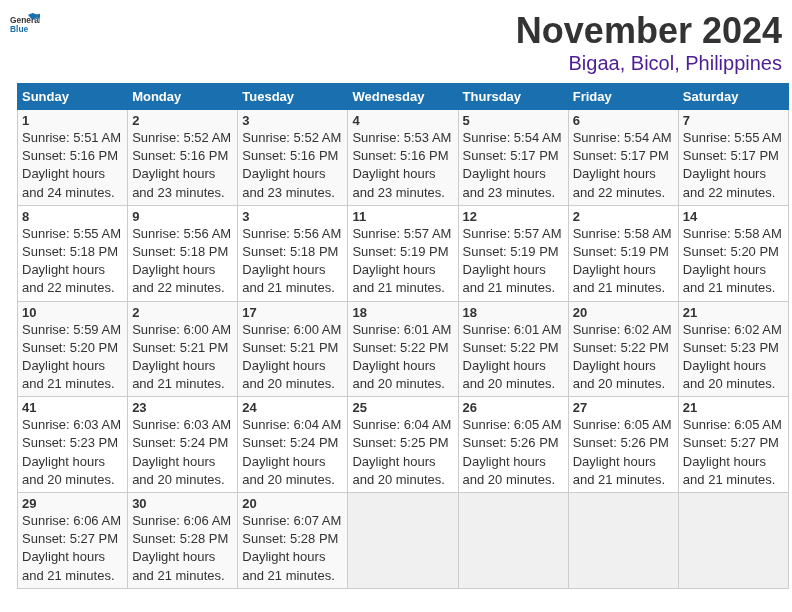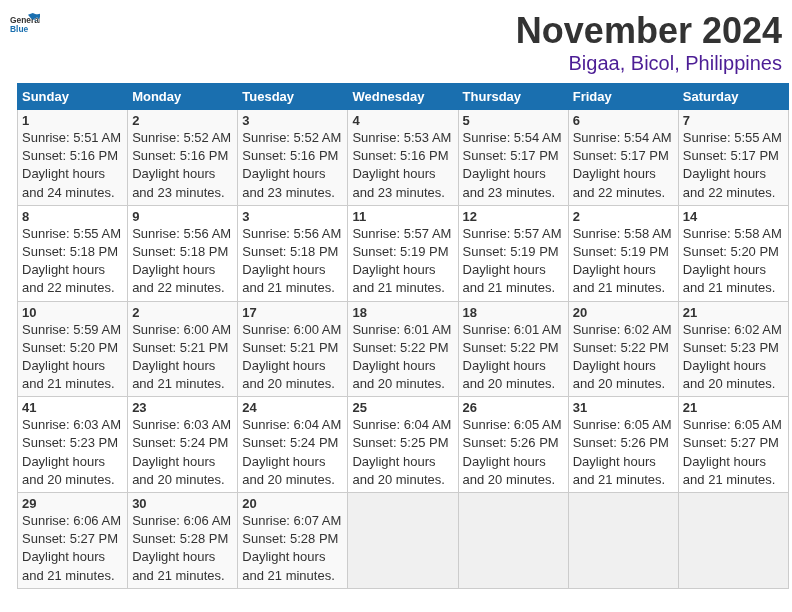--- a/index.html
+++ b/index.html
@@ -219,21 +219,21 @@
         </td>
         <td>
           <span class="day-number">25</span>
           <div class="day-info">Sunrise: 6:04 AM<br>Sunset: 5:25 PM<br>Daylight hours<br>and 20 minutes.</div>
         </td>
         <td>
           <span class="day-number">26</span>
           <div class="day-info">Sunrise: 6:05 AM<br>Sunset: 5:26 PM<br>Daylight hours<br>and 20 minutes.</div>
         </td>
         <td>
-          <span class="day-number">31</span>
+          <span class="day-number">27</span>
           <div class="day-info">Sunrise: 6:05 AM<br>Sunset: 5:26 PM<br>Daylight hours<br>and 21 minutes.</div>
         </td>
         <td>
           <span class="day-number">21</span>
           <div class="day-info">Sunrise: 6:05 AM<br>Sunset: 5:27 PM<br>Daylight hours<br>and 21 minutes.</div>
         </td>
       </tr>
       <tr>
         <td>
           <span class="day-number">29</span>

